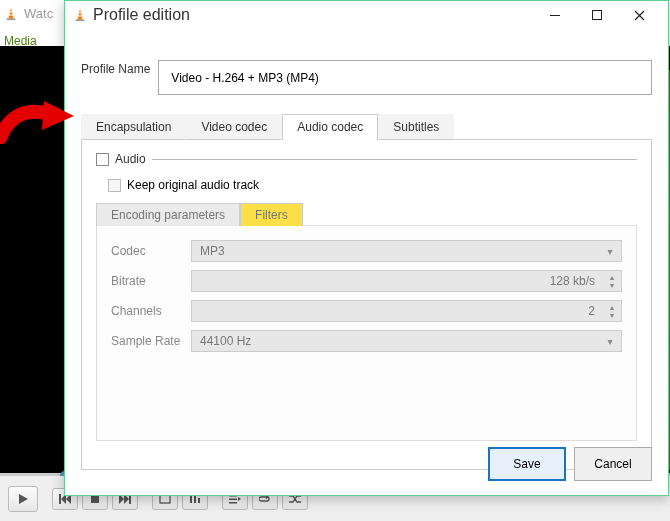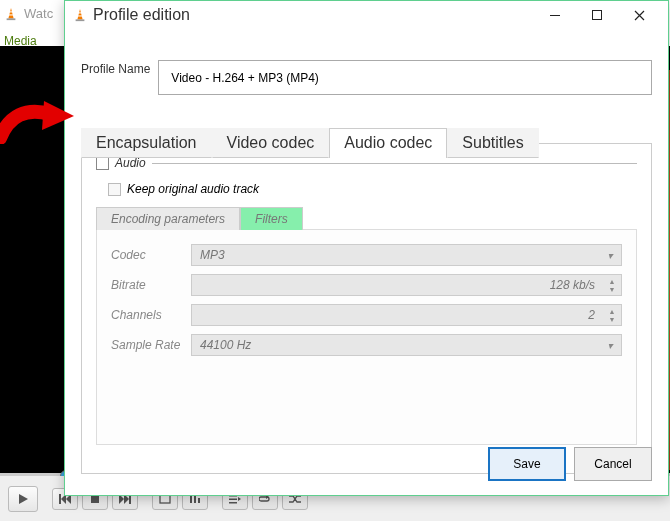--- a/index.html
+++ b/index.html
@@ -29,38 +29,38 @@
   .win-btns { display:flex; }
   .win-btn { width:42px; height:26px; display:flex; align-items:center; justify-content:center; color:#222; font-size:13px; }
 
   .dlg-body { padding:8px 16px 14px 16px; position:relative; height:calc(100% - 28px); }
   .profile-row { display:flex; align-items:center; gap:8px; margin-bottom:18px; margin-top:6px; }
   .profile-label { font-size:12px; color:#333; }
   .profile-input { flex:1; height:35px; border:1px solid #aaa; padding:0 12px; font-size:12px; font-family:inherit;margin-top:17px; }
 
   
   .tabs { display:flex; border-bottom:1px solid #ccc; }
-  .tab { padding:5px 14px; font-size:16px; color:#333; border:1px solid transparent; border-bottom:none; position:relative; top:15px; background:#f3f3f3; }
+  .tab { padding:5px 14px; font-size:12px; color:#333; border:1px solid transparent; border-bottom:none; position:relative; top:1px; background:#f3f3f3; }
   .tab.active { background:#fff; border-color:#ccc; }
   .tab:not(.active){ border-color:transparent; border-bottom:1px solid #ccc;}
-  .tab-panel { border:1px solid #ccc; border-top:none; padding:12px 14px 16px 14px; height:330px;font-style:italic; }
+  .tab-panel { border:1px solid #ccc; border-top:none; padding:12px 14px 16px 14px; height:330px; }
 
   
   .group-row { display:flex; align-items:center; gap:6px; margin-bottom:12px; }
   .group-row .line { flex:1; height:1px; background:#bbb; }
   .cb { width:13px; height:13px; border:1px solid #888; display:inline-block; background:#fff; }
   .cb.disabled { border-color:#bbb; background:#f7f7f7;}
   .lbl { font-size:12px; color:#333; }
   .lbl.disabled { color:#000000; }
 
   .sub-row { display:flex; align-items:center; gap:6px; margin:0 0 10px 12px;}
   
   
   .inner-tabs { display:flex; }
-  .inner-tab { padding:4px 14px; font-size:12px; color:#777; border:1px solid #ccc; border-bottom:none; background:#86efac; position:relative; top:1px;}
+  .inner-tab { padding:4px 14px; font-size:12px; color:#777; border:1px solid #ccc; border-bottom:none; background:#fde047; position:relative; top:1px;}
   .inner-tab.active { background:#eaeaea; }
   .inner-panel { border:1px solid #ddd; background:#fdfdfd; padding:14px; height:216px;}
   
   .param-row { display:flex; align-items:center; margin-bottom:8px; }
   .param-label { width:80px; font-size:12px; color:#888;}
   .param-field { flex:1; height:22px; border:1px solid #ccc; background:#e7e7e7; display:flex; align-items:center; padding:0 8px; font-size:12px; color:#777; position:relative;}
   .param-field .drop { position:absolute; right:4px; top:3px; width:14px; height:14px; display:flex; align-items:center; justify-content:center; color:#888; font-size:10px;}
   .param-field.spinner .val { margin-left:auto; padding-right:18px; }
   .spinner-btns { position:absolute; right:2px; top:2px; width:14px; height:16px; display:flex; flex-direction:column;}
   .spinner-btns div { flex:1; font-size:7px; color:#888; display:flex; align-items:center; justify-content:center; line-height:1;}

